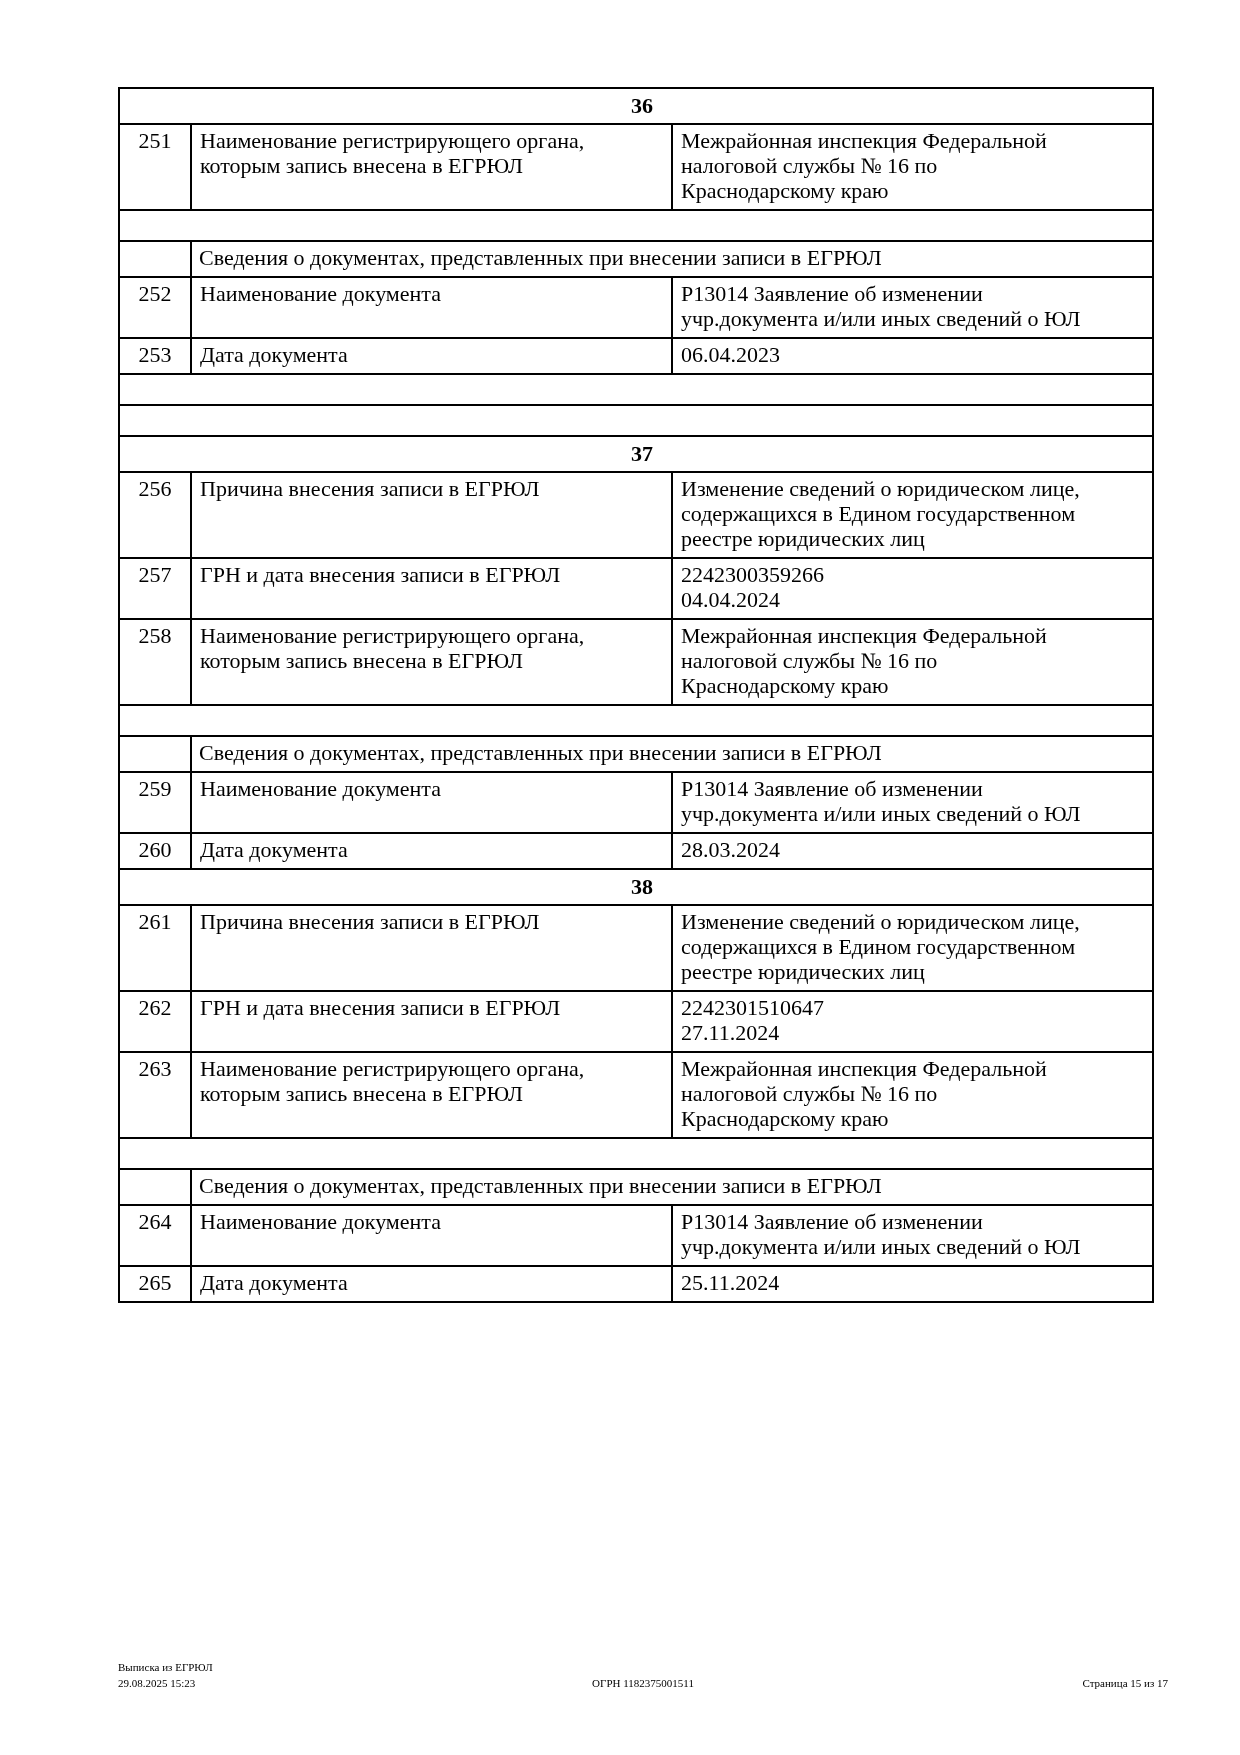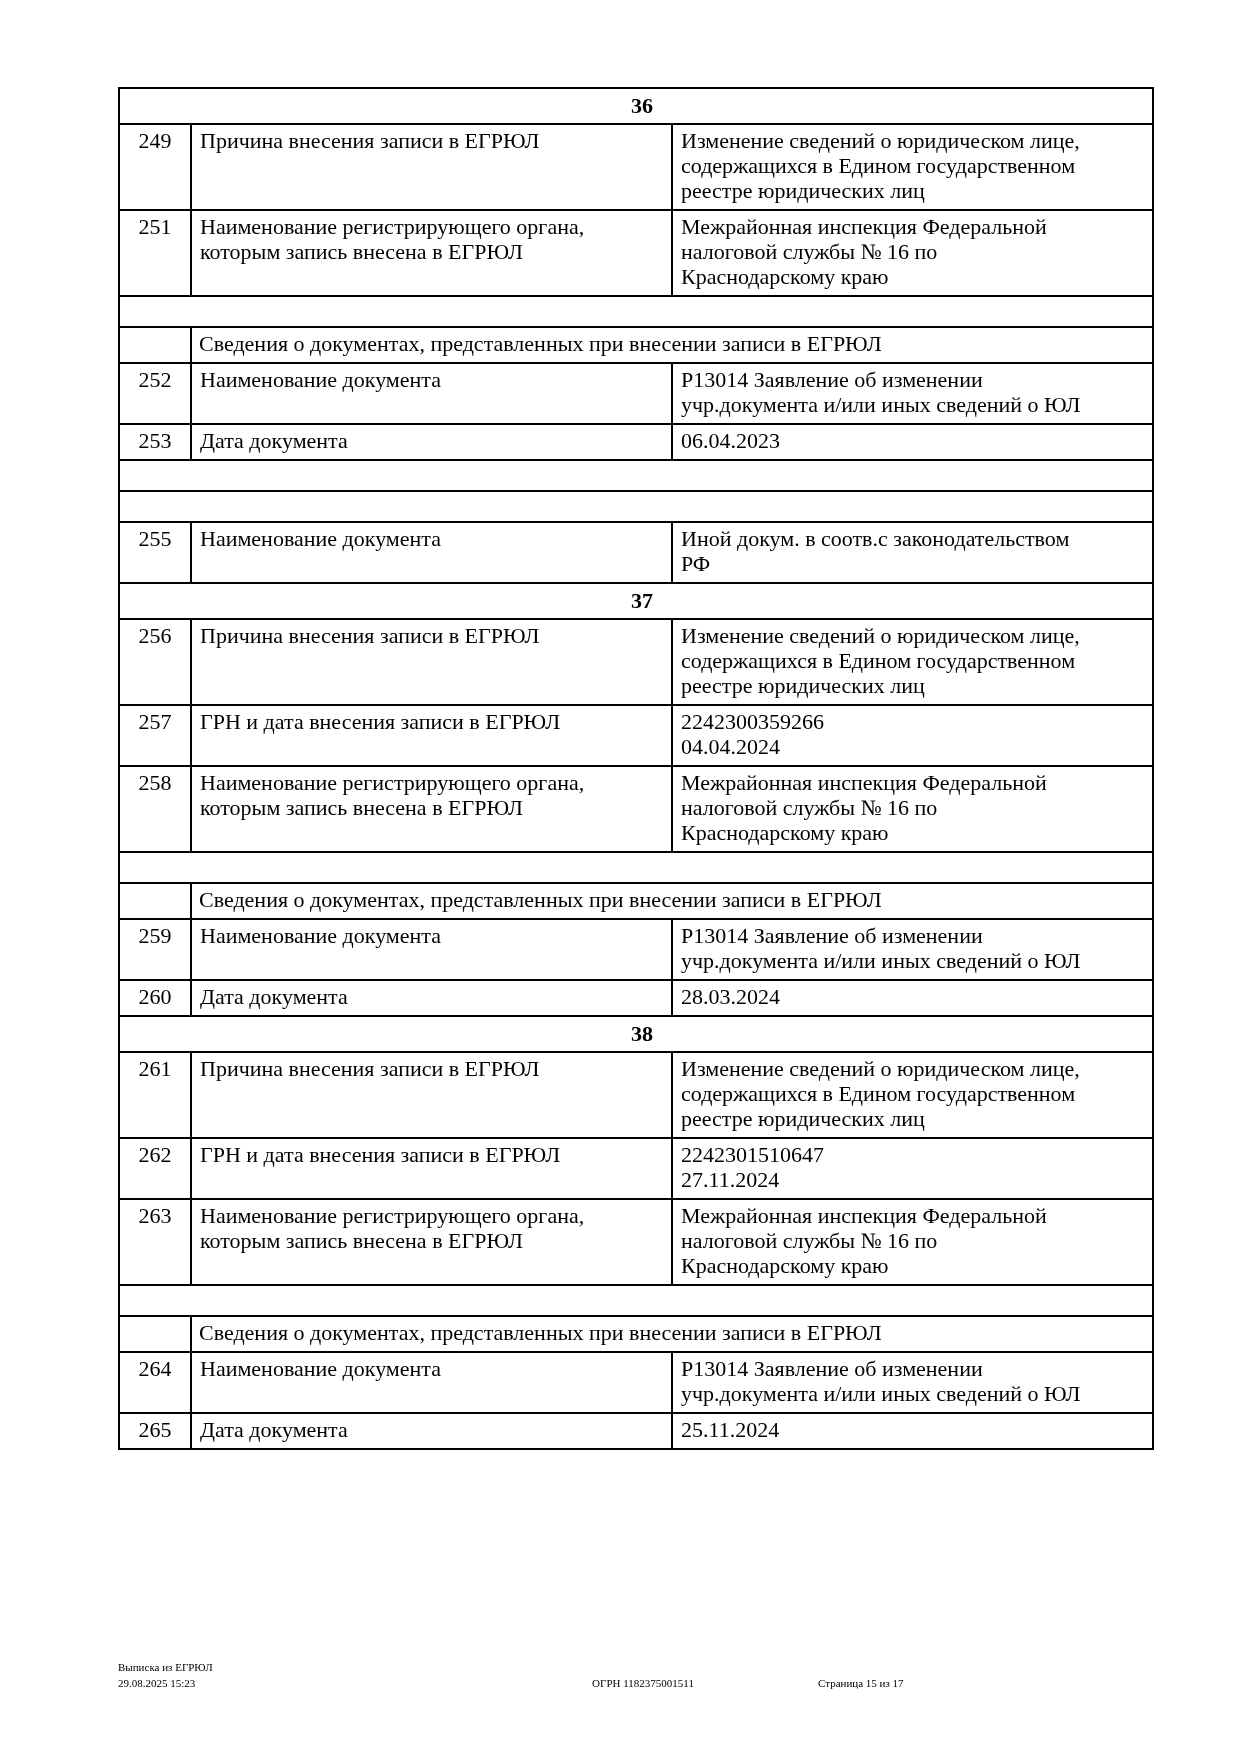--- a/index.html
+++ b/index.html
@@ -44,45 +44,38 @@
     position: absolute;
     left: 118px;
     top: 1660px;
     width: 1050px;
     font-size: 11px;
     line-height: 15.5px;
   }
   .footer-line2 { display: flex; width: 100%; }
   .footer-line2 > div { flex: 1 1 0; }
   .f-center { text-align: center; }
-  .f-right { text-align: left; }
+  .f-right { text-align: right; }
 </style>
 </head>
 <body>
 
 <div class="page">
 
   <table class="doc-table">
     <colgroup>
         <col class="c1">
         <col class="c2">
         <col class="c3">
       </colgroup>
     <tbody>
       <tr class="section">
         <td colspan="3">36</td>
       </tr>
       <tr>
-        <td class="num">249</td>
-        <td class="lbl">Причина внесения записи в ЕГРЮЛ</td>
-        <td class="val">Изменение сведений о юридическом лице,
-содержащихся в Едином государственном
-реестре юридических лиц</td>
-      </tr>
-      <tr>
         <td class="num">251</td>
         <td class="lbl">Наименование регистрирующего органа,
 которым запись внесена в ЕГРЮЛ</td>
         <td class="val">Межрайонная инспекция Федеральной
 налоговой службы № 16 по
 Краснодарскому краю</td>
       </tr>
       <tr class="spacer">
         <td colspan="3"></td>
       </tr>
@@ -99,26 +92,20 @@
       <tr>
         <td class="num">253</td>
         <td class="lbl">Дата документа</td>
         <td class="val">06.04.2023</td>
       </tr>
       <tr class="spacer">
         <td colspan="3"></td>
       </tr>
       <tr class="spacer">
         <td colspan="3"></td>
-      </tr>
-      <tr>
-        <td class="num">255</td>
-        <td class="lbl">Наименование документа</td>
-        <td class="val">Иной докум. в соотв.с законодательством
-РФ</td>
       </tr>
       <tr class="section">
         <td colspan="3">37</td>
       </tr>
       <tr>
         <td class="num">256</td>
         <td class="lbl">Причина внесения записи в ЕГРЮЛ</td>
         <td class="val">Изменение сведений о юридическом лице,
 содержащихся в Едином государственном
 реестре юридических лиц</td>

